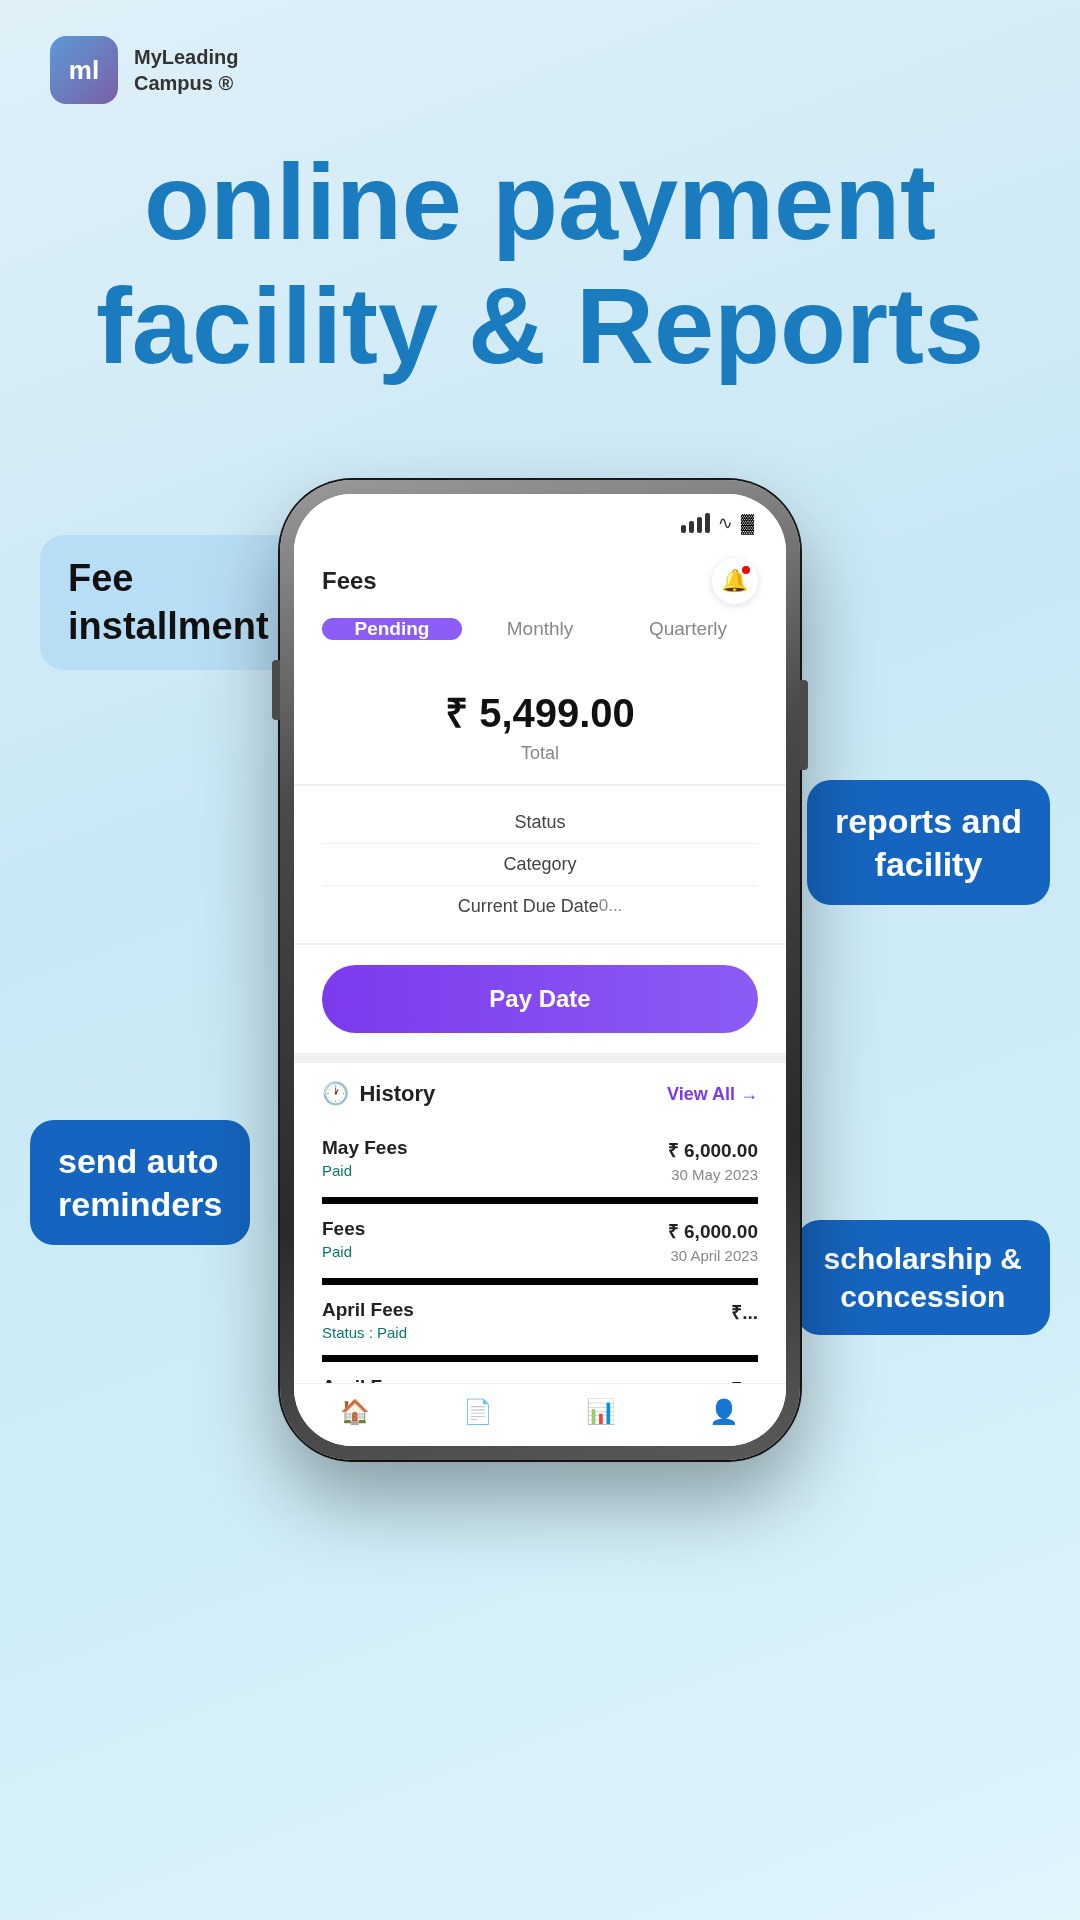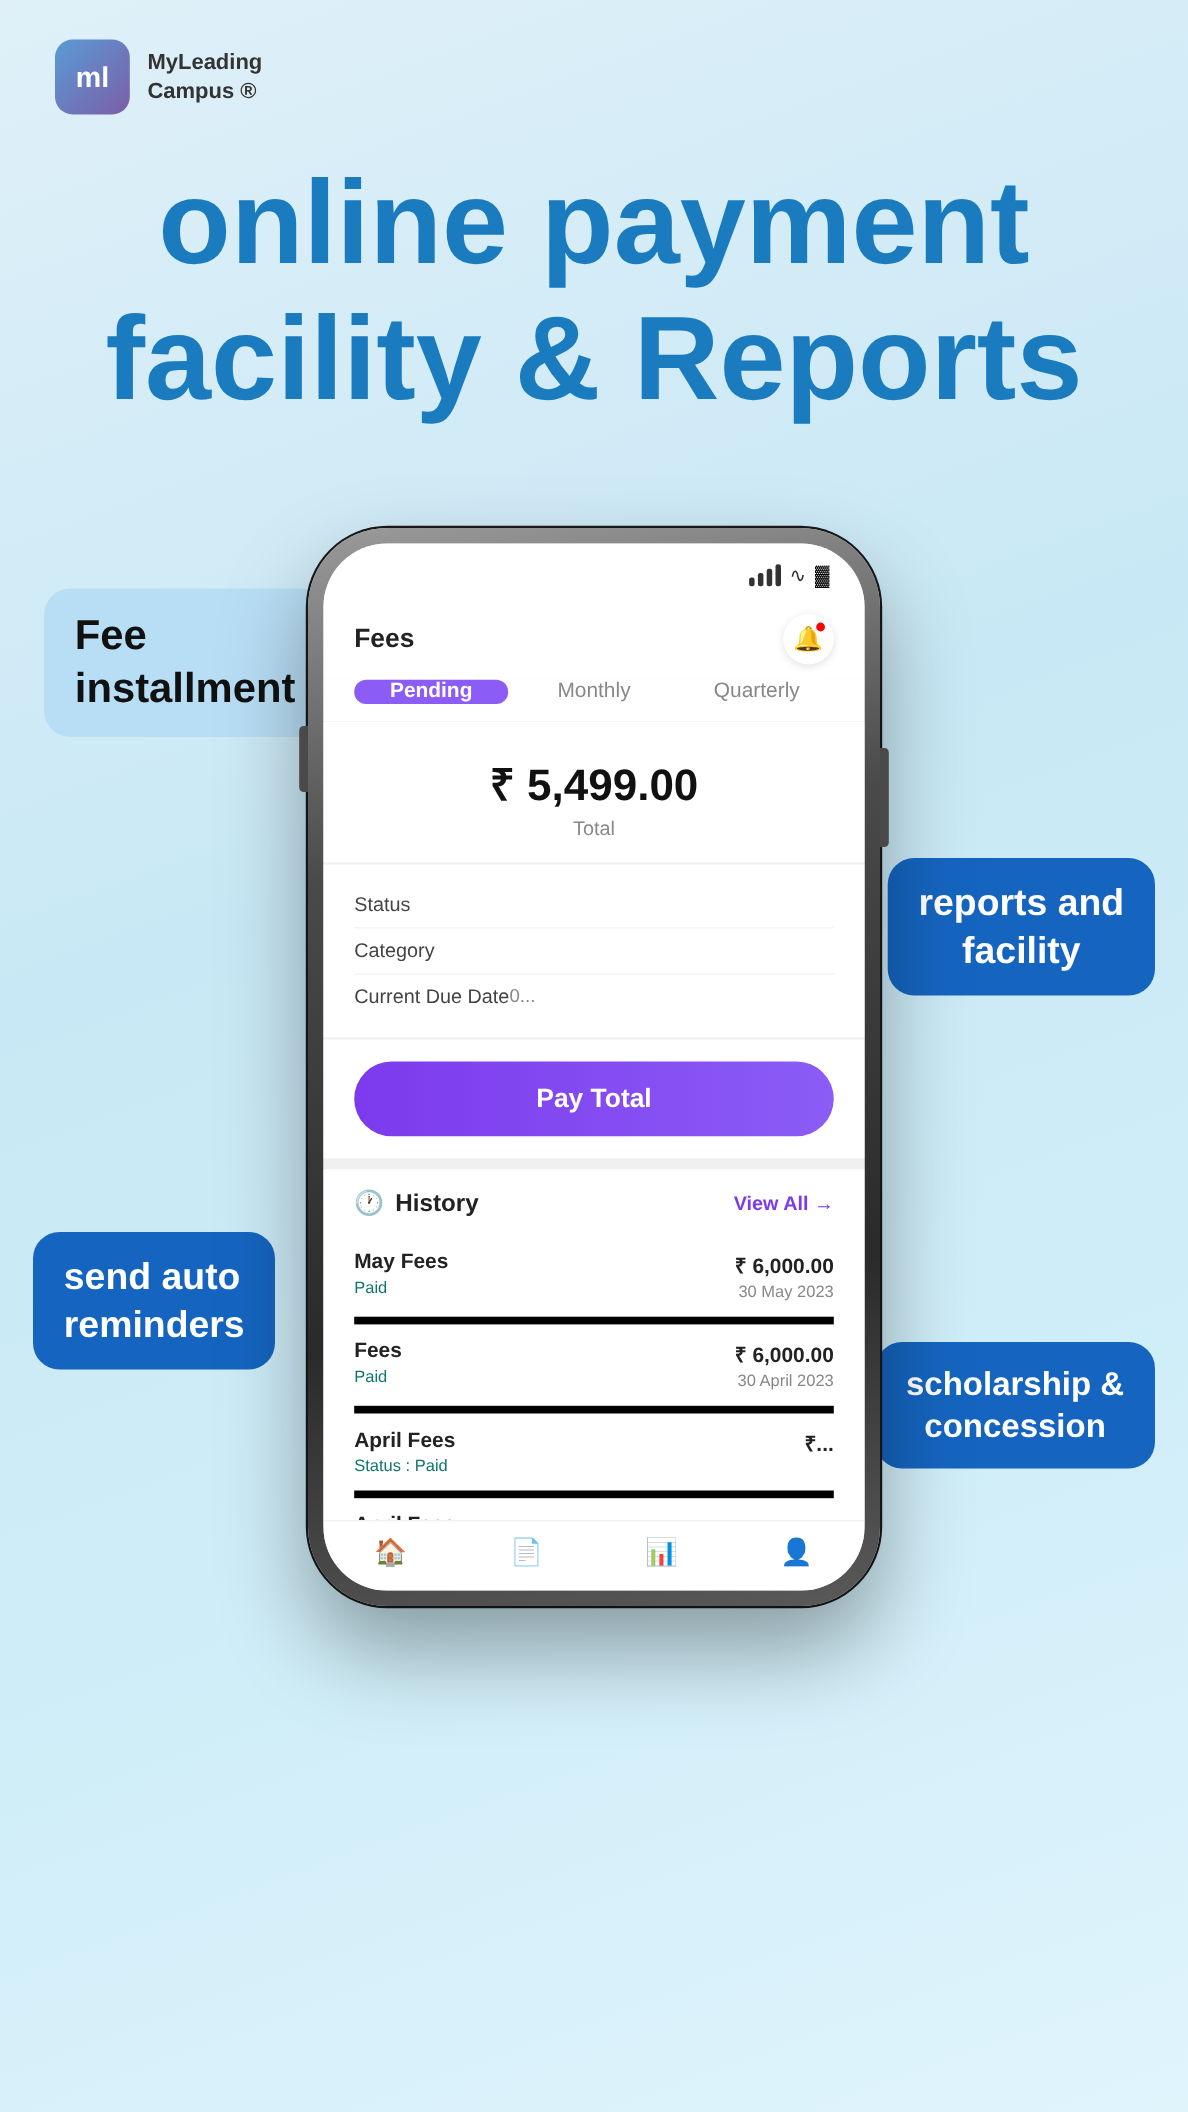--- a/index.html
+++ b/index.html
@@ -203,21 +203,21 @@
     .amount-label { font-size: 18px; color: #888; margin-top: 4px; }
 
     
     .info-rows {
       background: white;
       padding: 16px 28px;
       margin-top: 2px;
     }
     .info-row {
       display: flex;
-      justify-content: flex-start;
+      justify-content: center;
       padding: 10px 0;
       border-bottom: 1px solid #f0f0f0;
       font-size: 18px;
       color: #444;
     }
     .info-row:last-child { border-bottom: none; }
     .info-val { color: #888; font-size: 17px; }
 
     
     .pay-btn-wrap {
@@ -423,21 +423,21 @@
             <span>Category</span>
             <span class="info-val"></span>
           </div>
           <div class="info-row">
             <span>Current Due Date</span>
             <span class="info-val">0...</span>
           </div>
         </div>
 
         <div class="pay-btn-wrap">
-          <button class="pay-btn">Pay Total</button>
+          <button class="pay-btn">Pay Date</button>
         </div>
 
         <div class="history-section">
           <div class="history-header">
             <div class="history-title">
               <span class="history-icon">🕐</span>
               <span>History</span>
             </div>
             <span class="view-all">View All →</span>
           </div>

